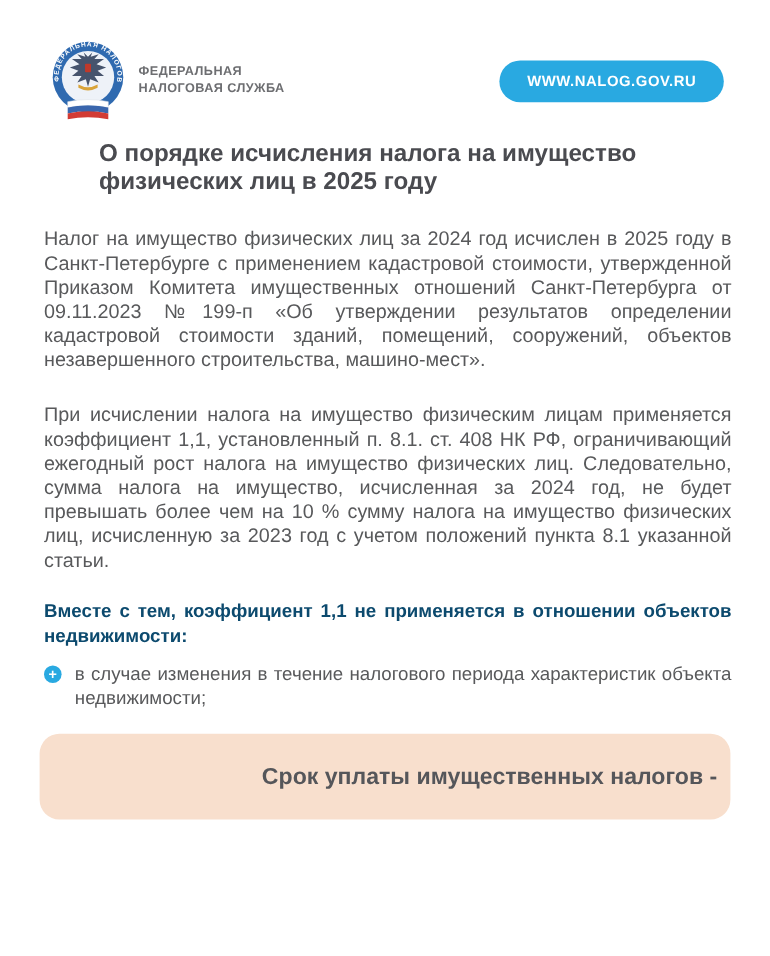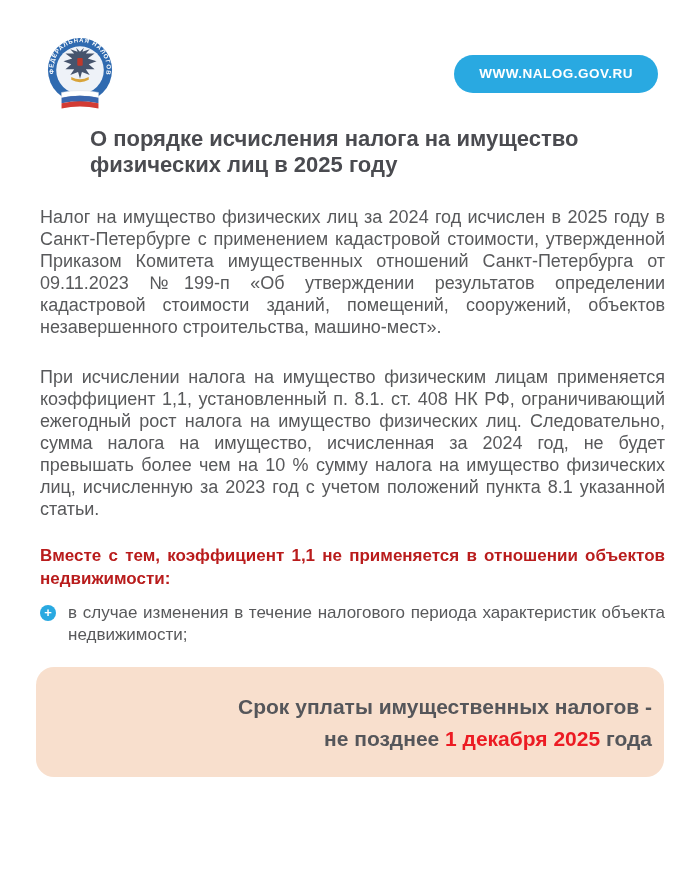--- a/index.html
+++ b/index.html
@@ -35,21 +35,21 @@
   
   .title{
     margin:14px auto 0;max-width:520px;text-align:left;
     font-size:22px;font-weight:bold;color:var(--title);line-height:26px;
   }
 
   
   .content{margin:0 35px 0 40px;}
   .para{margin-top:28px;font-size:18px;line-height:22px;text-align:justify;color:var(--text);}
   .subheading{margin-top:25px;font-size:17px;line-height:22.5px;font-weight:bold;
-              text-align:justify;color:#b91c1c;}
+              text-align:justify;color:#0c4a6e;}
 
   
   .bullets{list-style:none;margin-top:9px;}
   .bullets li{position:relative;padding-left:28px;margin-top:12px;
               font-size:17px;line-height:22px;text-align:justify;}
   .plus-icon{
     position:absolute;left:0;top:3px;width:16px;height:16px;border-radius:50%;
     background:var(--accent);color:#fff;display:block;text-align:center;
   }
   .plus-icon::after{content:"+";font-size:13px;line-height:15px;font-weight:bold;display:block;}
@@ -85,20 +85,24 @@
       </g>
       <rect x="32.2" y="22.5" width="5.6" height="8" rx="1" fill="#c0392b"></rect>
       <path d="M26 42 Q35 47 44 42 L44 45 Q35 50 26 45 Z" fill="#d9a43b"></path>
       <g>
         <path d="M16 58 Q35 54 54 58 L54 63.5 Q35 59.5 16 63.5 Z" fill="#ffffff" stroke="#d9dee6" stroke-width="0.5"></path>
         <path d="M16 63.5 Q35 59.5 54 63.5 L54 69 Q35 65 16 69 Z" fill="#3a66ad"></path>
         <path d="M16 69 Q35 65 54 69 L54 74.5 Q35 70.5 16 74.5 Z" fill="#d23b34"></path>
       </g>
     </svg>
 
+    <div class="brand">
+      <div>ФЕДЕРАЛЬНАЯ</div>
+      <div>НАЛОГОВАЯ СЛУЖБА</div>
+    </div>
 
     <button class="site-button">WWW.NALOG.GOV.RU</button>
   </div>
 
   <h1 class="title">О порядке исчисления налога на имущество физических лиц в 2025 году</h1>
 
   <div class="content">
     <p class="para">Налог на имущество физических лиц за 2024 год исчислен в 2025 году в Санкт-Петербурге с применением кадастровой стоимости, утвержденной Приказом Комитета имущественных отношений Санкт-Петербурга от 09.11.2023 №199-п «Об утверждении результатов определении кадастровой стоимости зданий, помещений, сооружений, объектов незавершенного строительства, машино-мест».</p>
     <p class="para">При исчислении налога на имущество физическим лицам применяется коэффициент 1,1, установленный п. 8.1. ст. 408 НК РФ, ограничивающий ежегодный рост налога на имущество физических лиц. Следовательно, сумма налога на имущество, исчисленная за 2024 год, не будет превышать более чем на 10 % сумму налога на имущество физических лиц, исчисленную за 2023 год с учетом положений пункта 8.1 указанной статьи.</p>
     <p class="subheading">Вместе с тем, коэффициент 1,1 не применяется в отношении объектов недвижимости:</p>
@@ -106,16 +110,15 @@
     <ul class="bullets">
       <li>
         <span class="plus-icon"></span>
         <span>в случае изменения в течение налогового периода характеристик объекта недвижимости;</span>
       </li>
     </ul>
   </div>
 
   <div class="deadline">
     <div>Срок уплаты имущественных налогов -</div>
-    <div><span>не позднее </span><span class="red">1 декабря 2025</span><span> года</span></div>
   </div>
 
 </div>
 
 </body></html>

